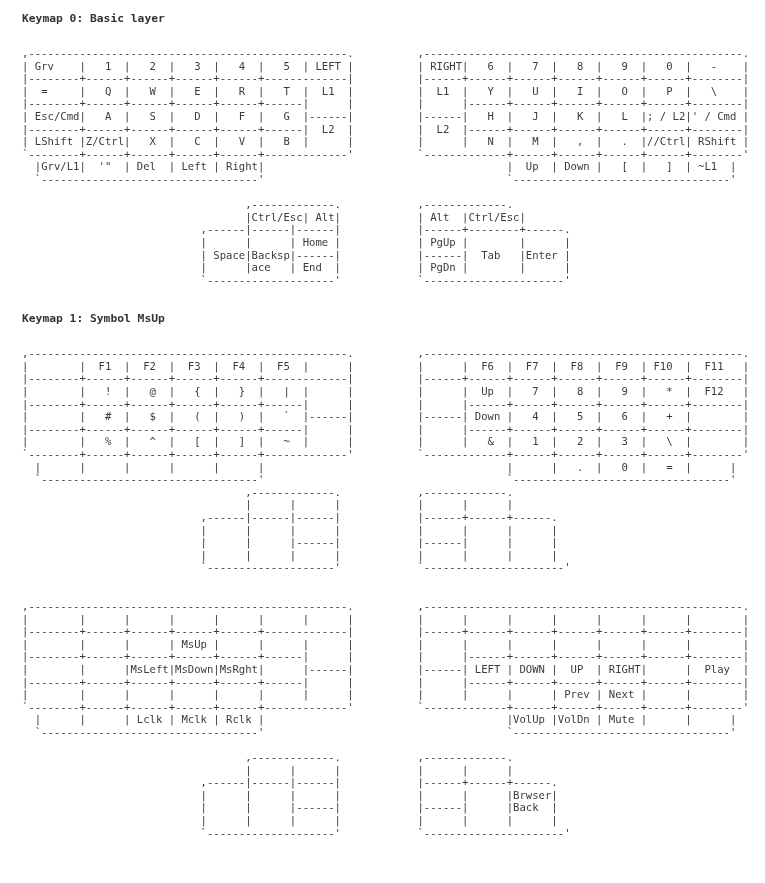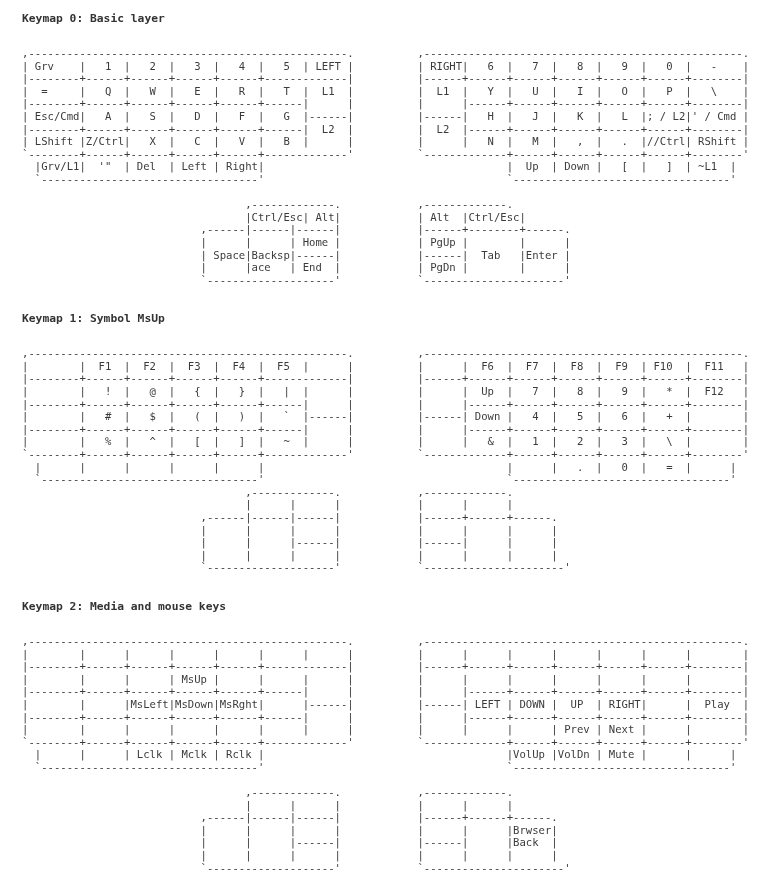--- a/index.html
+++ b/index.html
@@ -80,21 +80,20 @@
                                    ,-------------.            ,-------------.
                                    |      |      |            |      |      |
                             ,------|------|------|            |------+------+------.
                             |      |      |      |            |      |      |      |
                             |      |      |------|            |------|      |      |
                             |      |      |      |            |      |      |      |
                             `--------------------'            `----------------------'</pre>
   </section>
 
   <section class="keymap-section">
-    <div class="keymap-title">Keymap 2: Media and mouse keys</div>
     <pre class="keymap-art">,--------------------------------------------------.          ,--------------------------------------------------.
 |        |      |      |      |      |      |      |          |      |      |      |      |      |      |        |
 |--------+------+------+------+------+-------------|          |------+------+------+------+------+------+--------|
 |        |      |      | MsUp |      |      |      |          |      |      |      |      |      |      |        |
 |--------+------+------+------+------+------|      |          |      |------+------+------+------+------+--------|
 |        |      |MsLeft|MsDown|MsRght|      |------|          |------| LEFT | DOWN |  UP  | RIGHT|      |  Play  |
 |--------+------+------+------+------+------|      |          |      |------+------+------+------+------+--------|
 |        |      |      |      |      |      |      |          |      |      |      | Prev | Next |      |        |
 `--------+------+------+------+------+-------------'          `-------------+------+------+------+------+--------'
   |      |      | Lclk | Mclk | Rclk |                                      |VolUp |VolDn | Mute |      |      |

